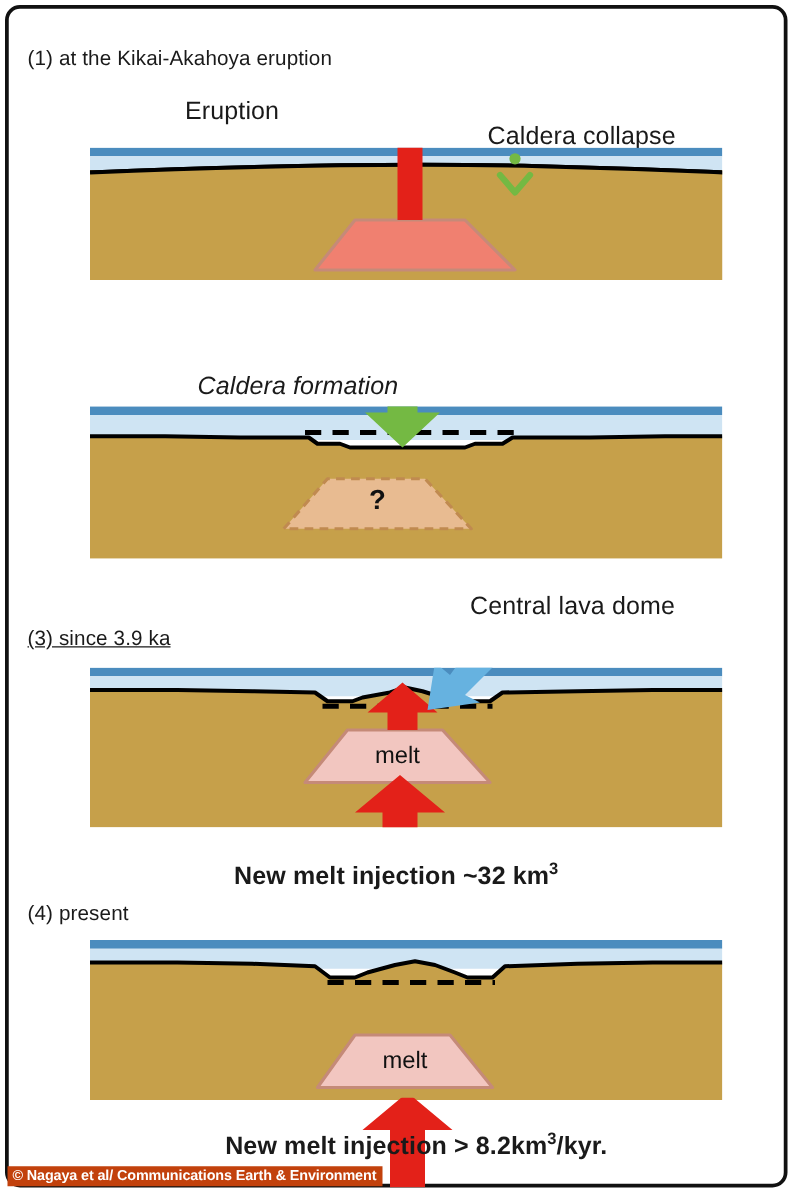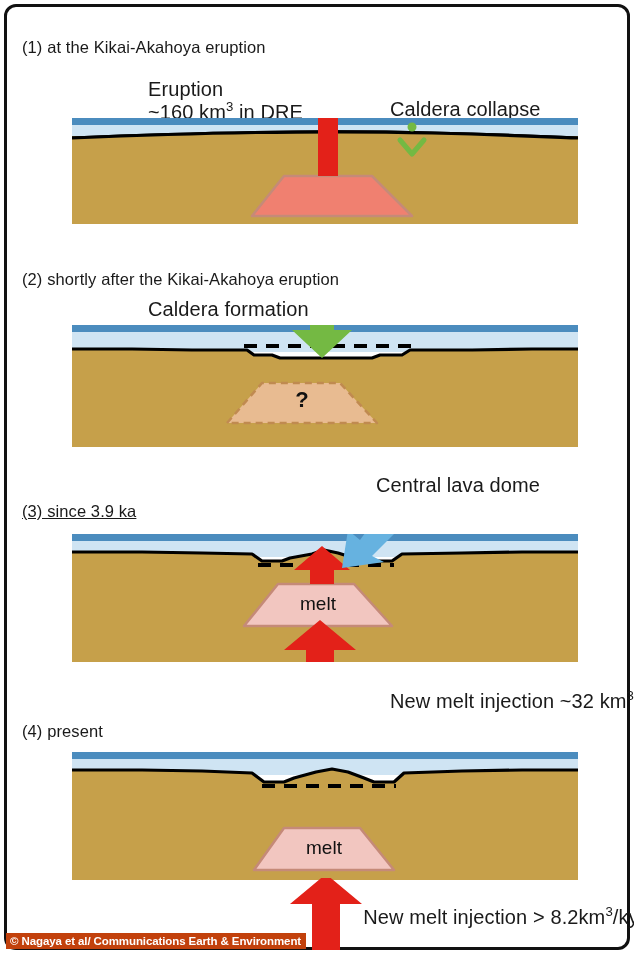--- a/index.html
+++ b/index.html
@@ -43,21 +43,22 @@
   }
   .anno {
     position: absolute;
     font-size: 20px;
     color: #1a1a1a;
     white-space: nowrap;
     line-height: 1.16;
     letter-spacing: 0.1px;
   }
   .anno.center {
-    text-align: right;
+    text-align: center;
+    font-weight: bold;
   }
   .section {
     position: absolute;
     overflow: hidden;
   }
   .xsec-svg {
     display: block;
   }
   .credit {
     position: absolute;
@@ -82,23 +83,20 @@
 
 <div id="figure">
 
   <div class="frame"></div>
 
   <div class="panel" style="top:0;height:250px;">
     <div class="panel-title" style="left:22px; top:38px;">(1) at the Kikai-Akahoya eruption</div>
 
     <div class="anno" style="left:148px; top:78px; text-align:left;">
       <div>Eruption</div>
-      <div>
-        <span>~160 km</span><sup>3</sup><span> in DRE</span>
-      </div>
     </div>
 
     <div class="anno" style="left:390px; top:98px;">Caldera collapse</div>
 
     <div class="section" style="left:72px; top:118px; width:506px; height:106px;">
       <svg class="xsec-svg" width="506" height="106" viewBox="0 0 506 106">
 
         <rect x="0" y="0" width="506" height="7" fill="#4b8cbe"></rect>
 
         <rect x="0" y="7" width="506" height="11" fill="#cfe4f3"></rect>
@@ -120,23 +118,22 @@
           <circle cx="340" cy="-21" r="4.5" fill="#74b943"></circle>
           <circle cx="340" cy="-6" r="4.5" fill="#74b943"></circle>
           <circle cx="340" cy="9" r="4.5" fill="#74b943"></circle>
           <path d="M328,22 L340,36 L352,22" fill="none" stroke="#74b943" stroke-width="5" stroke-linecap="round" stroke-linejoin="round"></path>
         </g>
       </svg>
     </div>
   </div>
 
   <div class="panel" style="top:250px;height:222px;">
-    <div class="panel-title" style="left:22px; top:20px;">(2) shortly after the Kikai-Akahoya eruption</div>
-
-    <div class="anno" style="left:148px; top:48px;">Caldera formation</div>
+
+    <div class="anno" style="left:158px; top:48px;font-style:italic;">Caldera formation</div>
 
 
     <div class="section" style="left:72px; top:75px; width:506px; height:122px;">
       <svg class="xsec-svg" width="506" height="122" viewBox="0 0 506 122">
         <rect x="0" y="0" width="506" height="7" fill="#4b8cbe"></rect>
         <rect x="0" y="7" width="506" height="20" fill="#cfe4f3"></rect>
 
         <path d="M0,24 L60,24 L120,25 L175,25 L182,30 L200,30 L208,33 L250,33 L258,33 L300,33 L308,30 L330,30 L338,25 L400,25 L460,24 L506,24 L506,122 L0,122 Z" fill="#c6a04a"></path>
         <path d="M0,24 L60,24 L120,25 L175,25 L182,30 L200,30 L208,33 L250,33 L258,33 L300,33 L308,30 L330,30 L338,25 L400,25 L460,24 L506,24" fill="none" stroke="#000000" stroke-width="3.2" stroke-linejoin="round"></path>
 

